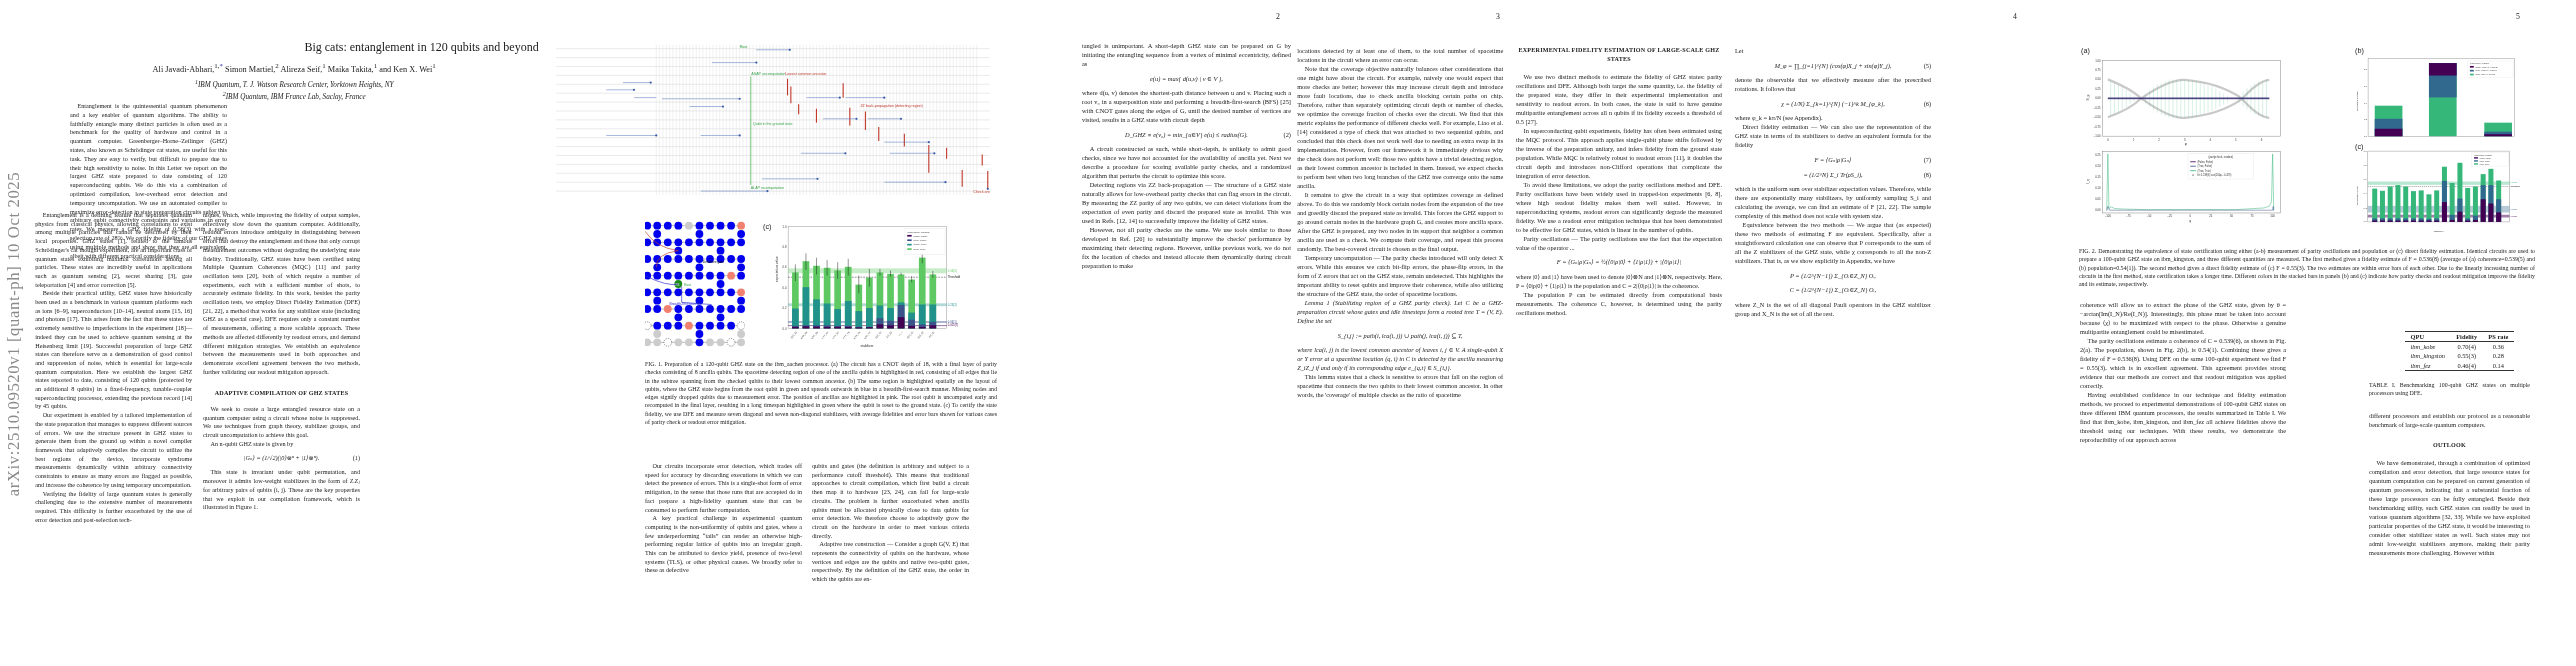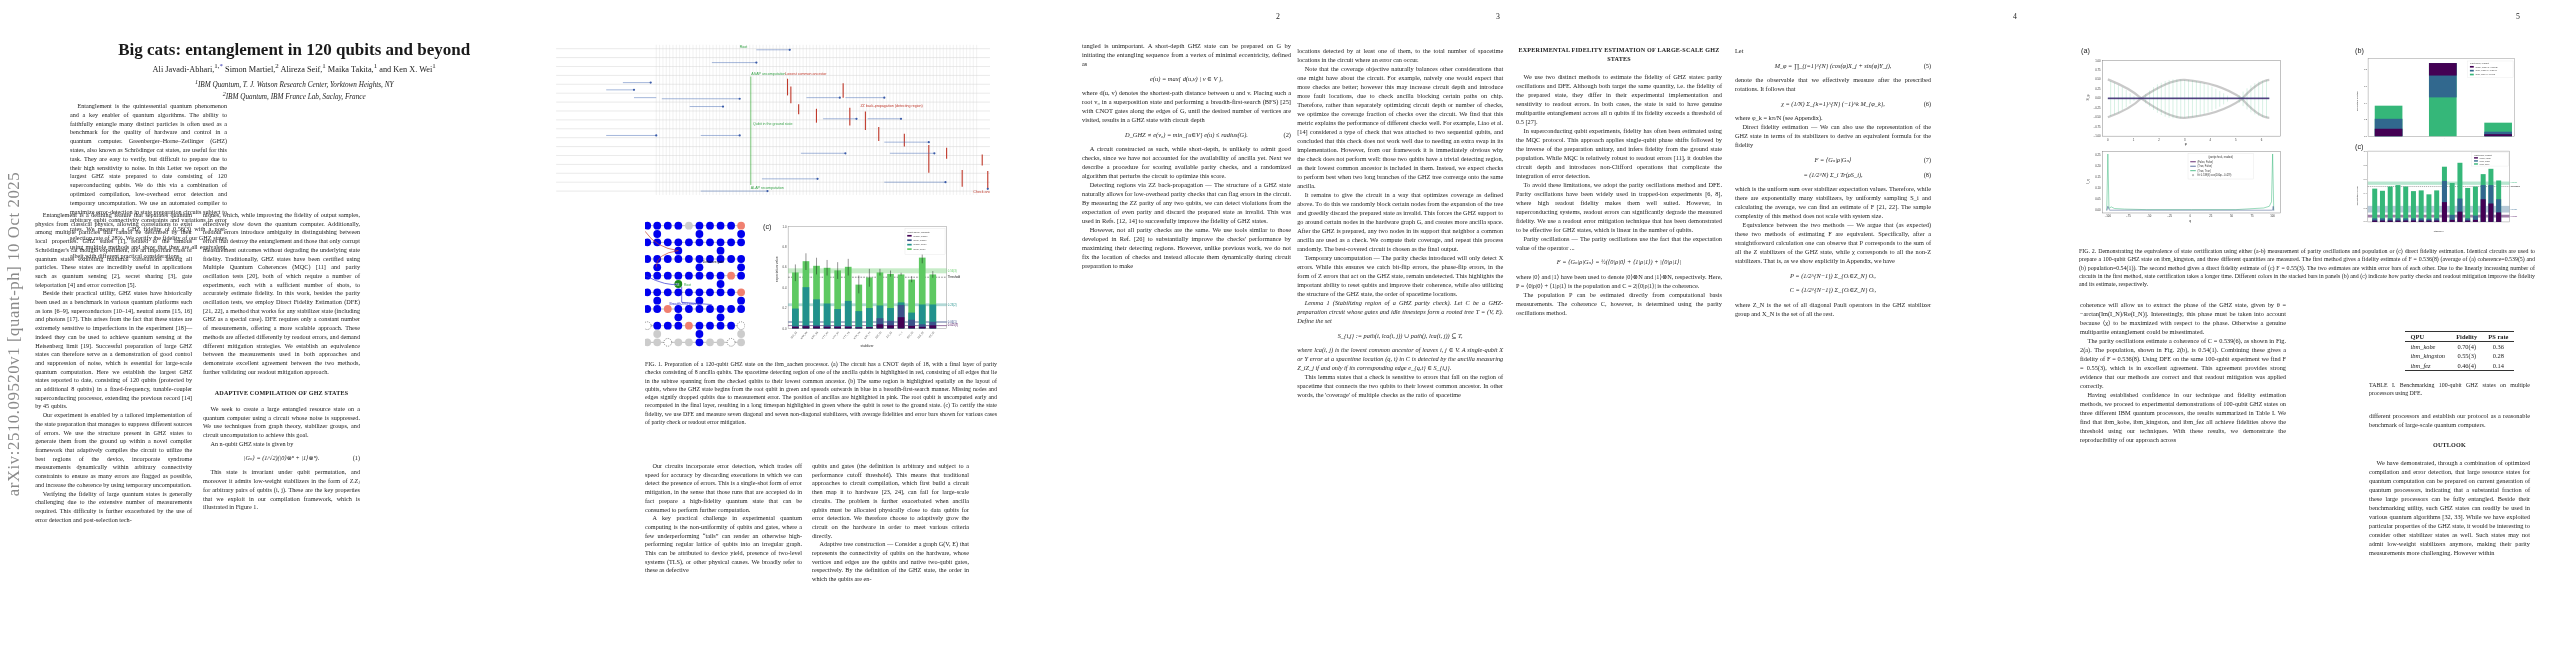--- a/index.html
+++ b/index.html
@@ -8,21 +8,21 @@
   .sidebar-stamp {
     position: absolute; left: 3.3px; top: 0; width: 22px; height: 667px;
     display: flex; align-items: center; justify-content: center;
   }
   .sidebar-stamp span {
     transform: rotate(-90deg); white-space: nowrap; font-size: 16.7px; color: #8a8a8a;
     font-family: "Liberation Serif", serif; letter-spacing: 0.6px;
   }
   .page { position: absolute; top: 0; height: 667px; background: #fff; }
   .page-num { position: absolute; top: 12.2px; font-size: 7.8px; }
-  .title { position: absolute; font-size: 17px; font-weight: bold; text-align: center; }
+  .title { position: absolute; font-size: 12px; font-weight: normal; text-align: right; }
   .authors { position: absolute; font-size: 8.3px; text-align: center; }
   .affil { position: absolute; font-size: 7.2px; font-style: italic; text-align: center; line-height: 9px; }
   .abstract { position: absolute; font-size: 6.2px; line-height: 8.8px; text-align: justify; text-indent: 1.2em; }
   .col { position: absolute; font-size: 6.2px; line-height: 8.7px; text-align: justify; hyphens: auto; }
   .col p { text-indent: 1.2em; }
   .col p.noindent { text-indent: 0; }
   .section-head { font-weight: bold; font-size: 6.1px; text-align: center; letter-spacing: 0.2px; margin: 12.2px 0 7.8px 0; text-indent: 0 !important; }
   .eq { text-align: center; margin: 5.6px 0; font-style: italic; position: relative; text-indent: 0 !important; }
   .eq .num { position: absolute; right: 0; font-style: normal; }
   .cite { color: #1a1aa6; }

